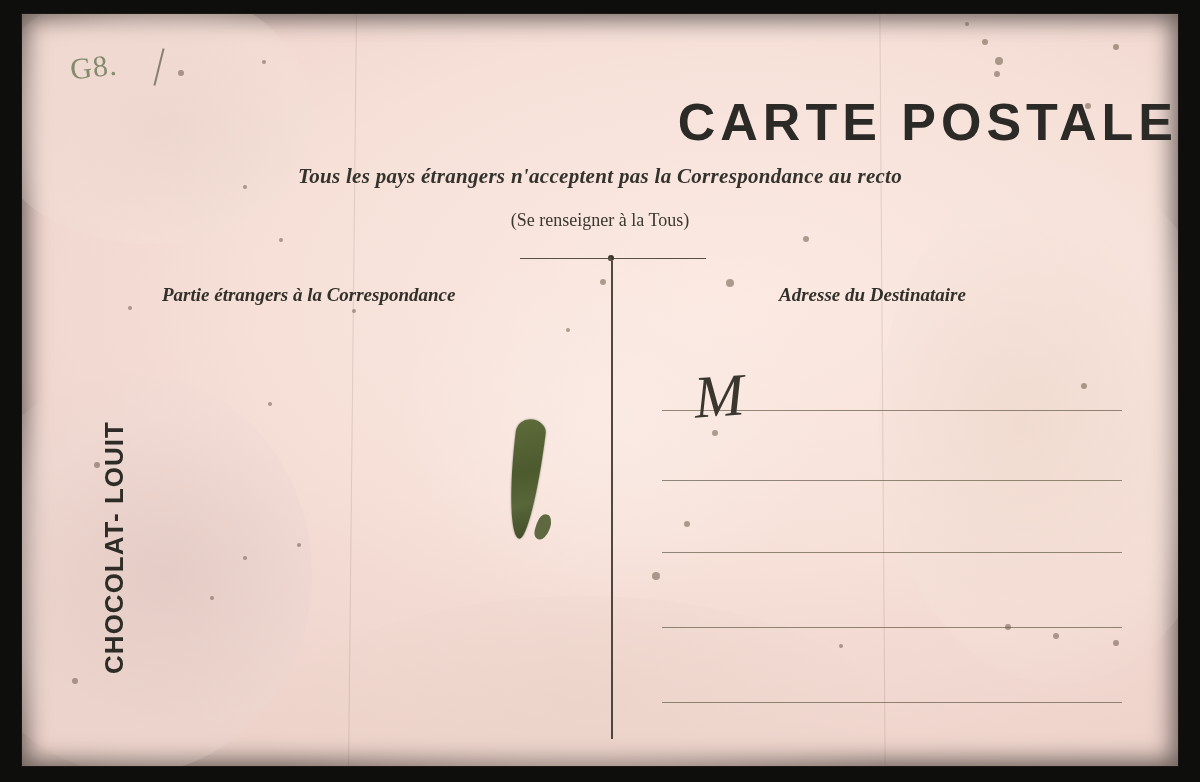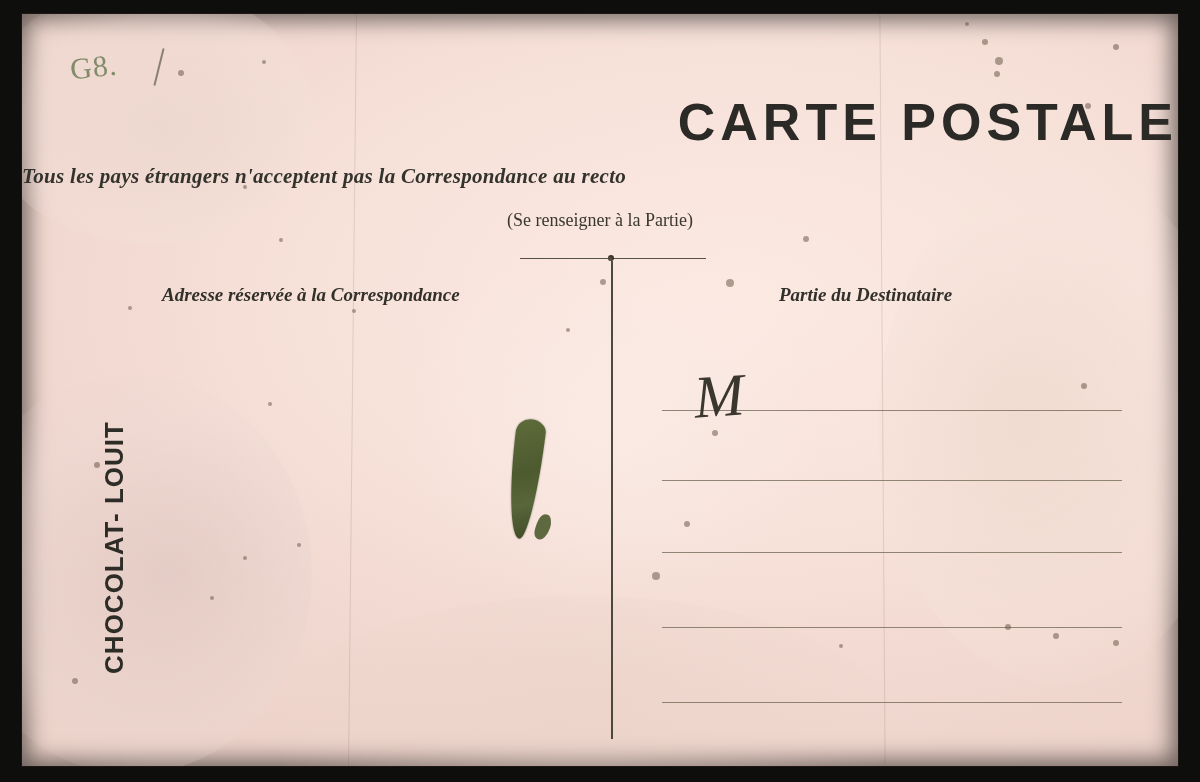--- a/index.html
+++ b/index.html
@@ -100,21 +100,21 @@
     font-family: "Liberation Sans", sans-serif;
     font-weight: bold;
     font-size: 52px;
     letter-spacing: 5px;
     color: #2b2a26;
   }
   #subtitle {
     position: absolute;
     left: 0; right: 0;
     top: 150px;
-    text-align: left;
+    text-align: center;
     font-family: "Liberation Serif", serif;
     font-style: italic;
     font-weight: bold;
     font-size: 21px;
     color: #33322c;
     letter-spacing: 0.3px;
   }
   #note {
     position: absolute;
     left: 0; right: 0;
@@ -261,29 +261,29 @@
     <div class="blotch" id="stain-center"></div>
 
     <div class="crease" style="left:330px; top:0; width:1px; height:752px; transform:rotate(0.6deg);"></div>
     <div class="crease" style="left:860px; top:0; width:1px; height:752px; transform:rotate(-0.4deg);"></div>
 
     <div id="pencil-mark">G8.</div>
     <div id="pencil-slash"></div>
 
     <div id="title">CARTE POSTALE</div>
     <div id="subtitle">Tous les pays étrangers n'acceptent pas la Correspondance au recto</div>
-    <div id="note">(Se renseigner à la Partie)</div>
+    <div id="note">(Se renseigner à la Tous)</div>
 
     <div id="divider"></div>
     <div id="divider-dot"></div>
 
     <div id="vline"></div>
 
-    <div id="label-corr">Adresse réservée à la Correspondance</div>
-    <div id="label-addr">Partie du Destinataire</div>
+    <div id="label-corr">Partie étrangers à la Correspondance</div>
+    <div id="label-addr">Adresse du Destinataire</div>
 
     <div class="addr-line" style="top:396px;"></div>
     <div class="addr-line" style="top:466px;"></div>
     <div class="addr-line" style="top:538px;"></div>
     <div class="addr-line" style="top:613px;"></div>
     <div class="addr-line" style="top:688px;"></div>
 
     <div id="monogram">M</div>
 
     <div id="green-residue"></div>

